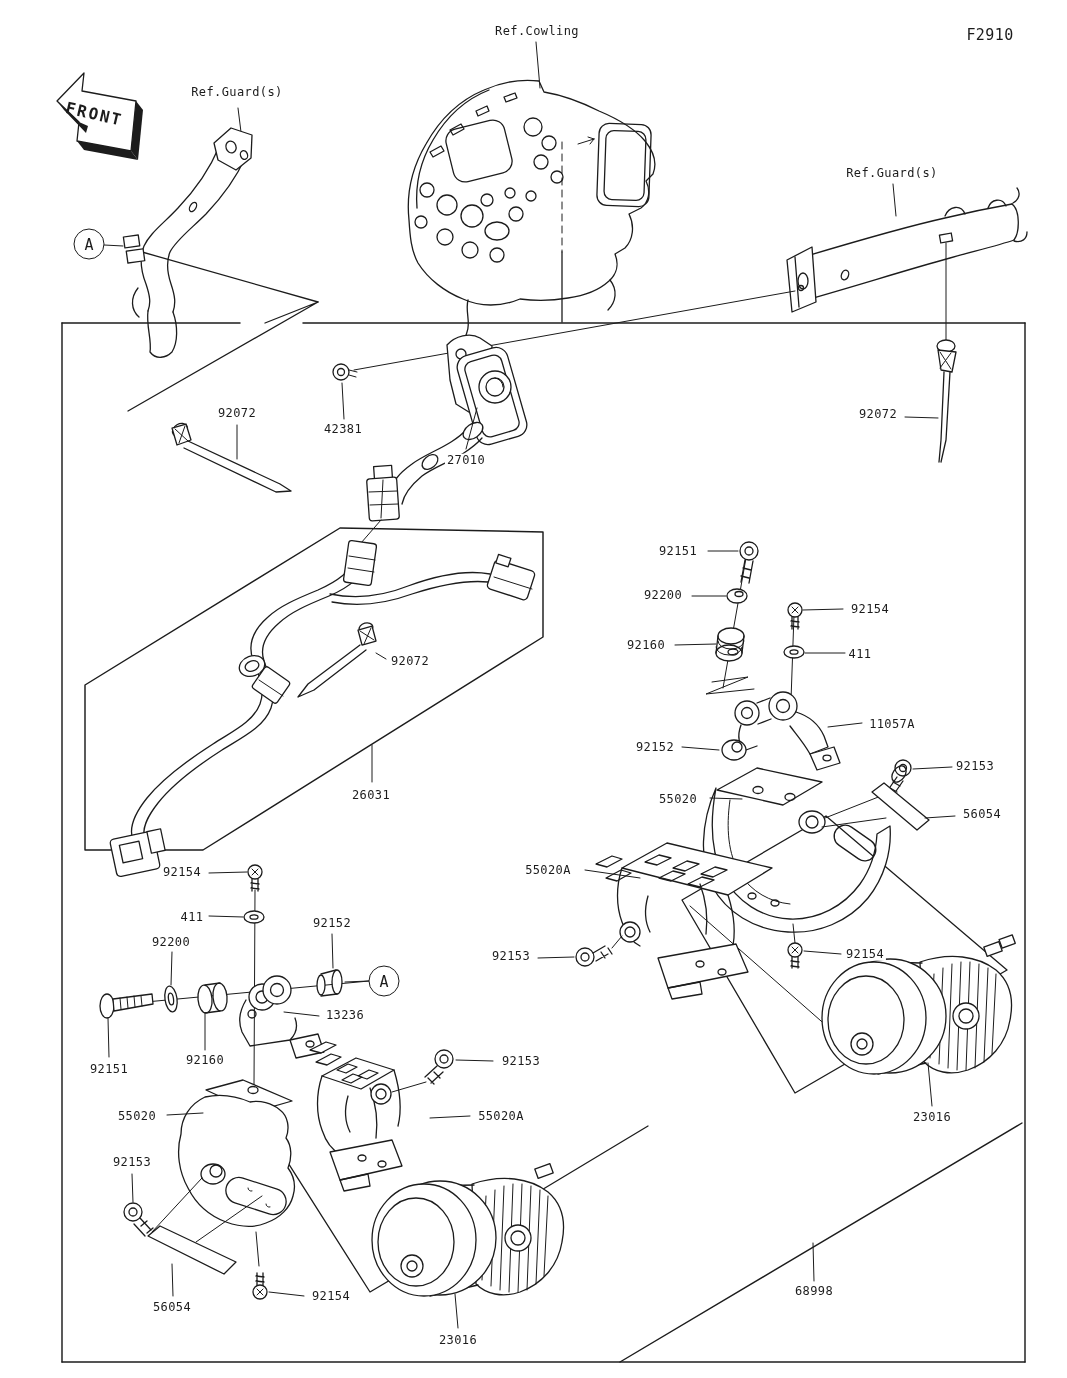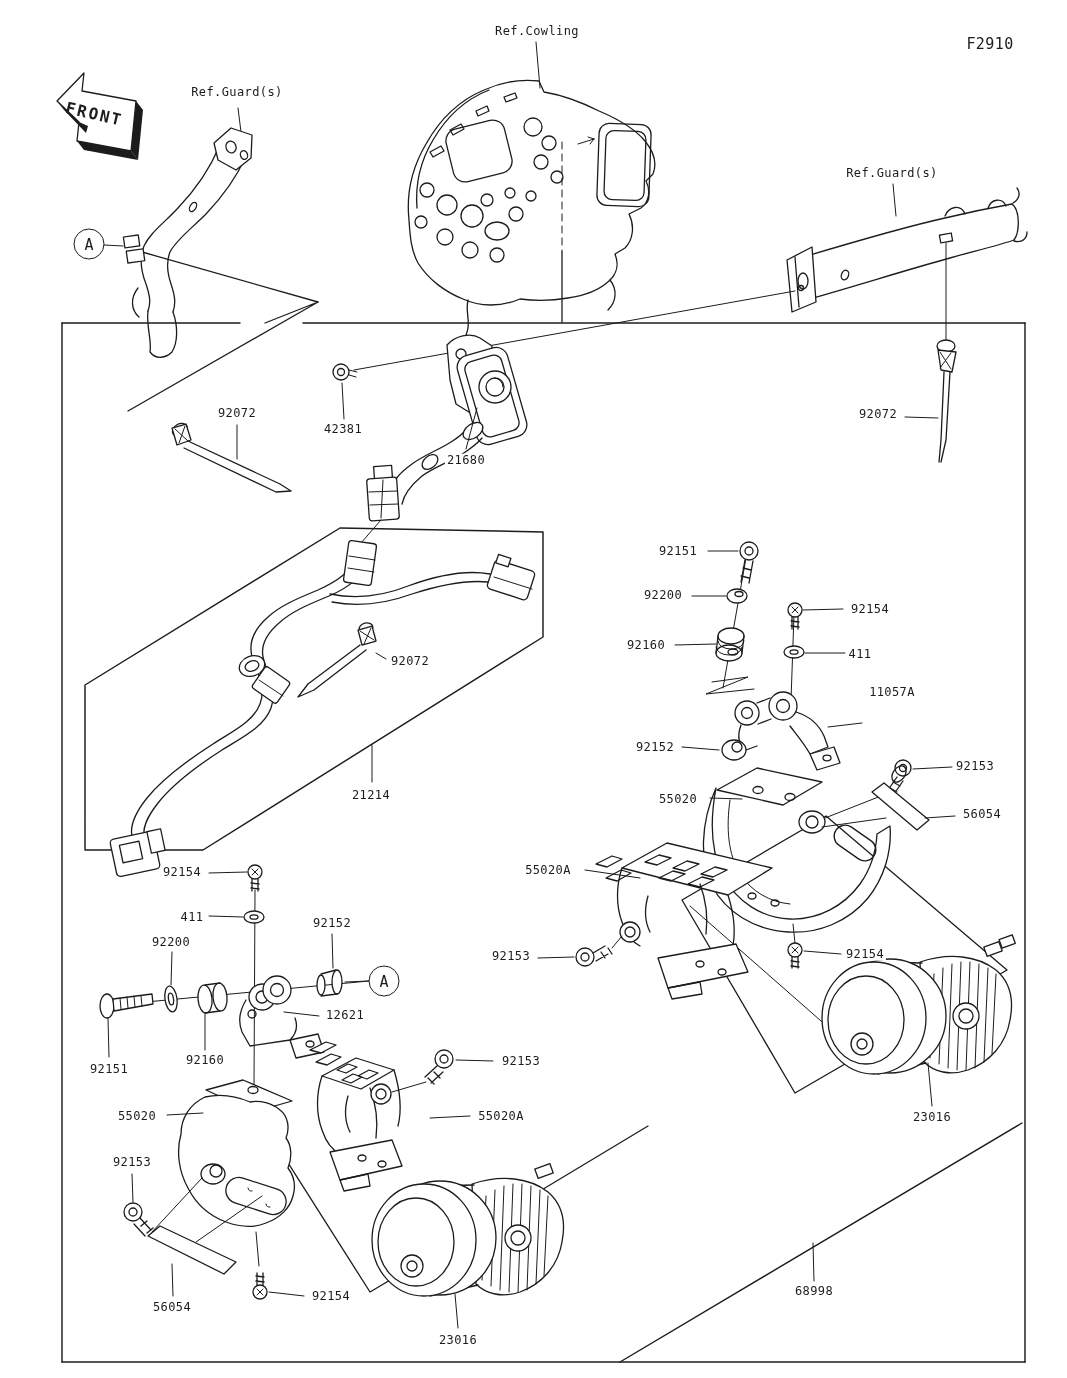--- a/index.html
+++ b/index.html
@@ -395,56 +395,56 @@
     <ellipse class="wf" cx="440" cy="1238" rx="56" ry="57"></ellipse>
     <ellipse class="wf" cx="424" cy="1240" rx="52" ry="56"></ellipse>
     <ellipse cx="416" cy="1242" rx="38" ry="44"></ellipse>
     <circle class="wf" cx="412" cy="1266" r="11"></circle>
         <circle cx="412" cy="1266" r="5"></circle>
     <line class="thin" x1="458" y1="1328" x2="455" y2="1294"></line>
   </g>
 
 </svg>
 
-  <div class="lbl sm" style="left:990px;top:45px">F2910</div>
+  <div class="lbl sm" style="left:990px;top:36px">F2910</div>
   <div class="front-txt">FRONT</div>
 
   <div class="lbl" style="left:537px;top:31px">Ref.Cowling</div>
   <div class="lbl" style="left:237px;top:92px">Ref.Guard(s)</div>
   <div class="lbl" style="left:892px;top:173px">Ref.Guard(s)</div>
 
   <div class="marker" style="left:89px;top:244px">A</div>
   <div class="marker" style="left:384px;top:981px">A</div>
 
   <div class="lbl" style="left:237px;top:413px">92072</div>
   <div class="lbl" style="left:343px;top:429px">42381</div>
-  <div class="lbl" style="left:466px;top:460px">21680</div>
+  <div class="lbl" style="left:466px;top:460px">27010</div>
   <div class="lbl" style="left:878px;top:414px">92072</div>
 
   <div class="lbl" style="left:678px;top:551px">92151</div>
   <div class="lbl" style="left:663px;top:595px">92200</div>
   <div class="lbl" style="left:870px;top:609px">92154</div>
   <div class="lbl" style="left:646px;top:645px">92160</div>
   <div class="lbl" style="left:860px;top:654px">411</div>
-  <div class="lbl" style="left:892px;top:692px">11057A</div>
+  <div class="lbl" style="left:892px;top:724px">11057A</div>
   <div class="lbl" style="left:655px;top:747px">92152</div>
   <div class="lbl" style="left:975px;top:766px">92153</div>
   <div class="lbl" style="left:678px;top:799px">55020</div>
   <div class="lbl" style="left:982px;top:814px">56054</div>
   <div class="lbl" style="left:548px;top:870px">55020A</div>
   <div class="lbl" style="left:511px;top:956px">92153</div>
   <div class="lbl" style="left:865px;top:954px">92154</div>
-  <div class="lbl" style="left:371px;top:795px">21214</div>
+  <div class="lbl" style="left:371px;top:795px">26031</div>
   <div class="lbl" style="left:410px;top:661px">92072</div>
 
   <div class="lbl" style="left:182px;top:872px">92154</div>
   <div class="lbl" style="left:192px;top:917px">411</div>
   <div class="lbl" style="left:171px;top:942px">92200</div>
   <div class="lbl" style="left:332px;top:923px">92152</div>
-  <div class="lbl" style="left:345px;top:1015px">12621</div>
+  <div class="lbl" style="left:345px;top:1015px">13236</div>
   <div class="lbl" style="left:109px;top:1069px">92151</div>
   <div class="lbl" style="left:205px;top:1060px">92160</div>
   <div class="lbl" style="left:137px;top:1116px">55020</div>
   <div class="lbl" style="left:132px;top:1162px">92153</div>
   <div class="lbl" style="left:521px;top:1061px">92153</div>
   <div class="lbl" style="left:501px;top:1116px">55020A</div>
   <div class="lbl" style="left:172px;top:1307px">56054</div>
   <div class="lbl" style="left:331px;top:1296px">92154</div>
   <div class="lbl" style="left:458px;top:1340px">23016</div>
   <div class="lbl" style="left:932px;top:1117px">23016</div>

